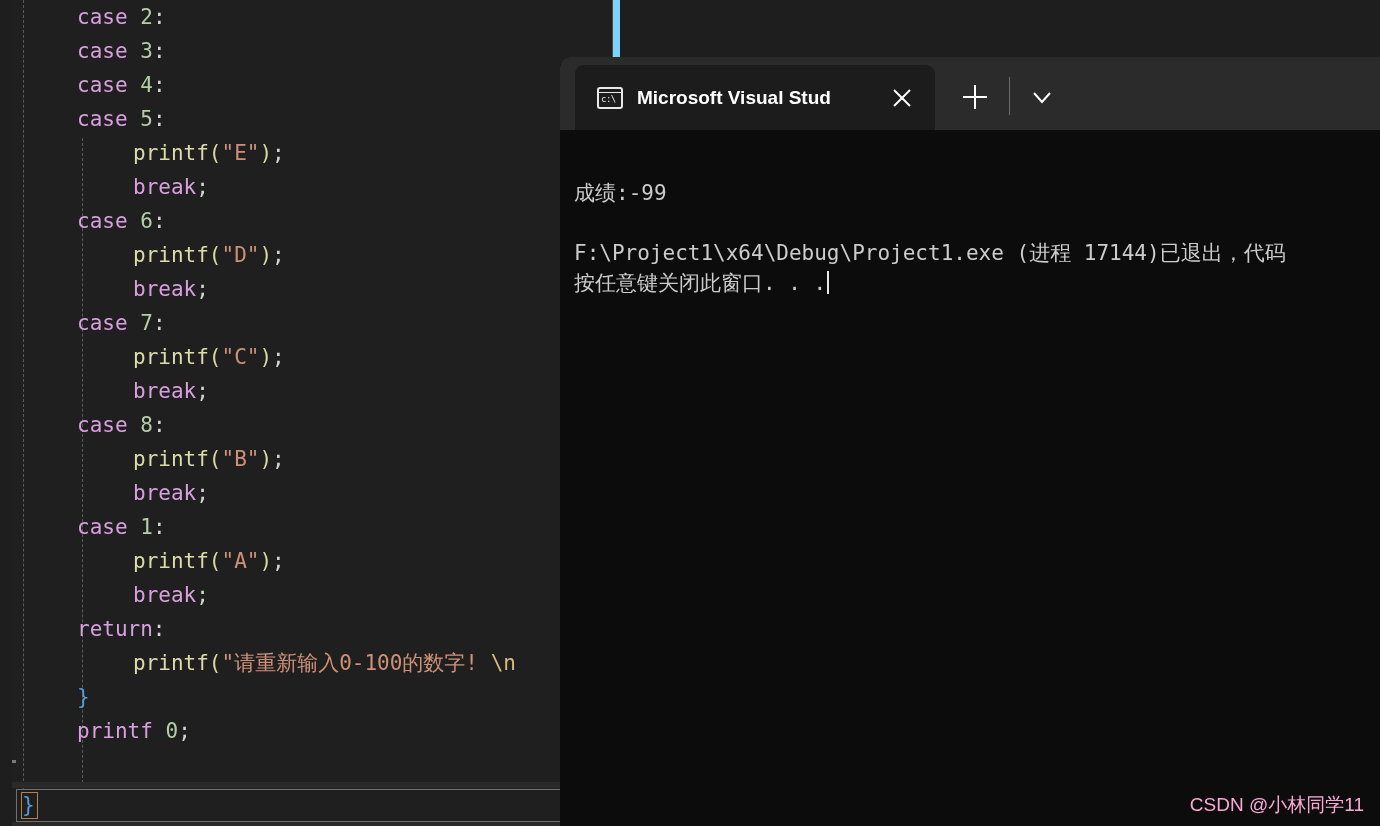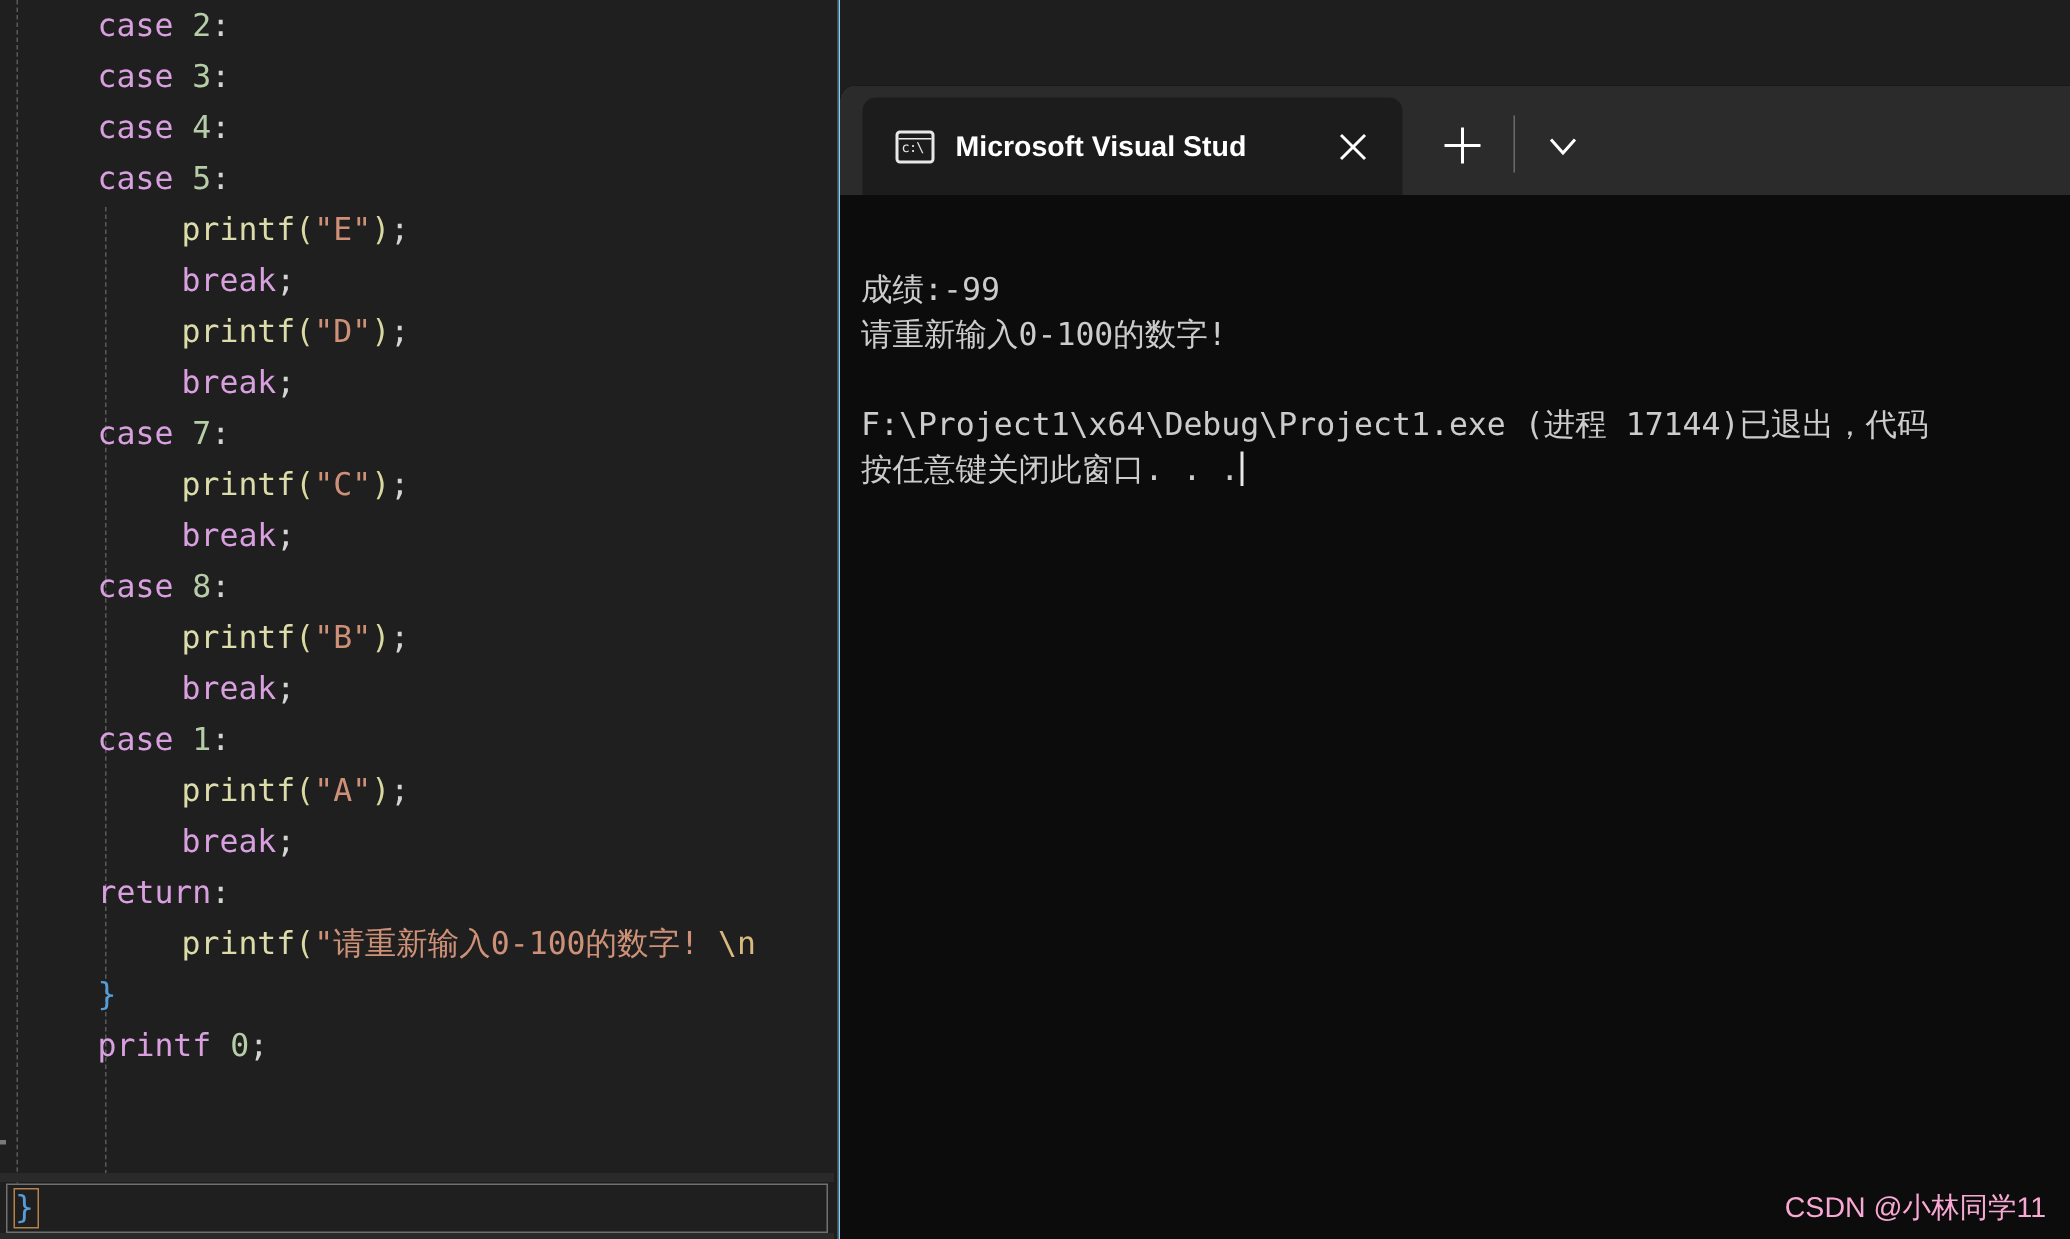--- a/index.html
+++ b/index.html
@@ -11,26 +11,27 @@
     width: 1380px;
     height: 826px;
     position: relative;
     overflow: hidden;
     font-family: "DejaVu Sans Mono", monospace;
   }
 
   
   #editor {
     position: absolute;
-    left: 0; top: 0;
+    left: 12px; top: 0;
     width: 559px;
     height: 826px;
     background: #1f1f1f;
     overflow: hidden;
-    border-right: 1px solid #7dd3fc;
+    border-right: 7px solid #7dd3fc;
+    padding-left: 42px;
   }
   #editor-scroll-edge {
     position: absolute;
     right: 0; top: 0;
     width: 1px; height: 826px;
     background: #4a4a4a;
   }
   
   .indent-guide {
     position: absolute;
@@ -253,20 +254,21 @@
   <div class="indent-guide" id="guide-0"></div>
   <div class="indent-guide" id="guide-1"></div>
 
   <div id="code-lines">
       <div class="code-line"><span class="tok-kw">case </span><span class="tok-num">2</span><span class="tok-punct">:</span></div>
       <div class="code-line"><span class="tok-kw">case </span><span class="tok-num">3</span><span class="tok-punct">:</span></div>
       <div class="code-line"><span class="tok-kw">case </span><span class="tok-num">4</span><span class="tok-punct">:</span></div>
       <div class="code-line"><span class="tok-kw">case </span><span class="tok-num">5</span><span class="tok-punct">:</span></div>
       <div class="code-line ind1"><span class="tok-fn">printf</span><span class="tok-paren">(</span><span class="tok-str">"E"</span><span class="tok-paren">)</span><span class="tok-punct">;</span></div>
       <div class="code-line ind1"><span class="tok-kw">break</span><span class="tok-punct">;</span></div>
+      <div class="code-line"><span class="tok-kw">case </span><span class="tok-num">6</span><span class="tok-punct">:</span></div>
       <div class="code-line ind1"><span class="tok-fn">printf</span><span class="tok-paren">(</span><span class="tok-str">"D"</span><span class="tok-paren">)</span><span class="tok-punct">;</span></div>
       <div class="code-line ind1"><span class="tok-kw">break</span><span class="tok-punct">;</span></div>
       <div class="code-line"><span class="tok-kw">case </span><span class="tok-num">7</span><span class="tok-punct">:</span></div>
       <div class="code-line ind1"><span class="tok-fn">printf</span><span class="tok-paren">(</span><span class="tok-str">"C"</span><span class="tok-paren">)</span><span class="tok-punct">;</span></div>
       <div class="code-line ind1"><span class="tok-kw">break</span><span class="tok-punct">;</span></div>
       <div class="code-line"><span class="tok-kw">case </span><span class="tok-num">8</span><span class="tok-punct">:</span></div>
       <div class="code-line ind1"><span class="tok-fn">printf</span><span class="tok-paren">(</span><span class="tok-str">"B"</span><span class="tok-paren">)</span><span class="tok-punct">;</span></div>
       <div class="code-line ind1"><span class="tok-kw">break</span><span class="tok-punct">;</span></div>
       <div class="code-line"><span class="tok-kw">case </span><span class="tok-num">1</span><span class="tok-punct">:</span></div>
       <div class="code-line ind1"><span class="tok-fn">printf</span><span class="tok-paren">(</span><span class="tok-str">"A"</span><span class="tok-paren">)</span><span class="tok-punct">;</span></div>
@@ -317,20 +319,19 @@
 
     <div id="tab-dropdown-button">
       <svg width="40" height="40" viewBox="0 0 40 40" aria-hidden="true">
         <polyline points="12,16 20,25 28,16" fill="none" stroke="#ffffff" stroke-width="2"></polyline>
       </svg>
     </div>
   </div>
 
   <div id="terminal-body">
       <div class="term-line">成绩:-99</div>
-      <div class="term-line">请重新输入0-100的数字!</div>
       <div class="term-line term-blank"></div>
       <div class="term-line">F:\Project1\x64\Debug\Project1.exe (进程 17144)已退出，代码</div>
       <div class="term-line">按任意键关闭此窗口. . .<span id="term-cursor"></span></div>
     </div>
 </div>
 
 <div id="watermark">CSDN @小林同学11</div>
 
 </body></html>

